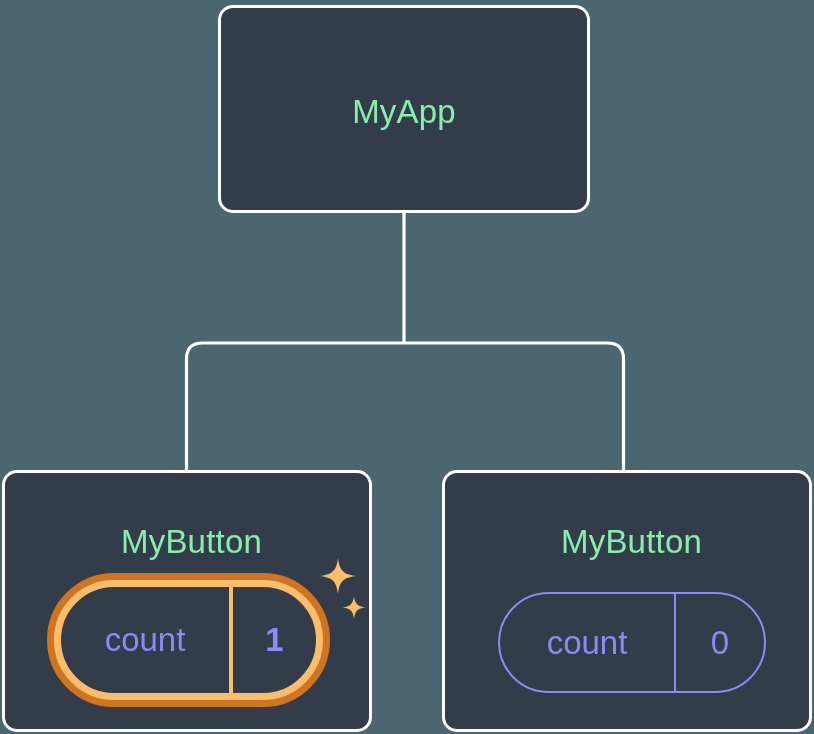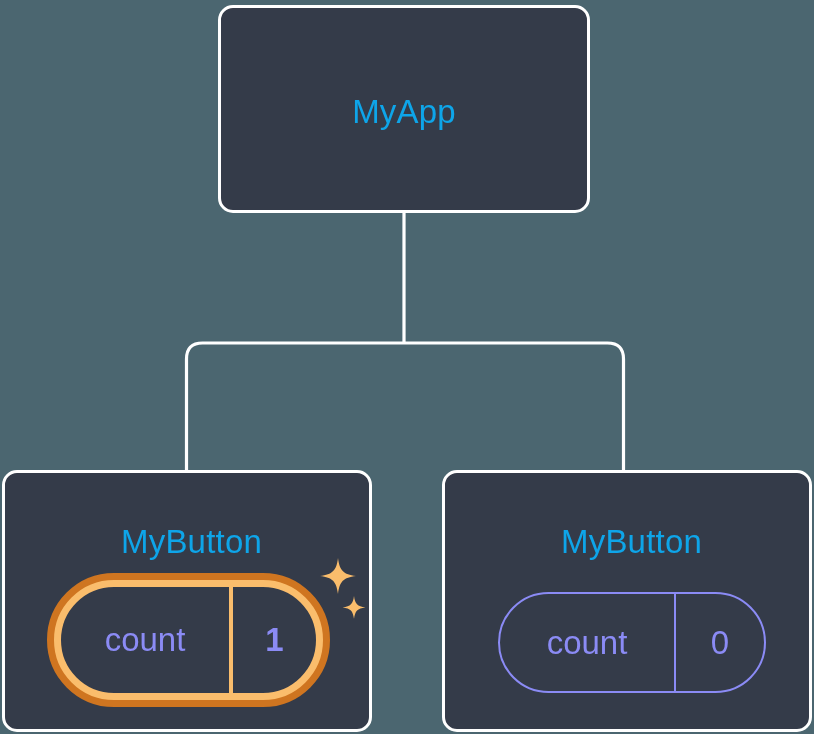--- a/index.html
+++ b/index.html
@@ -53,21 +53,21 @@
     top: 470px;
     width: 370px;
     height: 262px;
   }
 
   .node-title {
     position: absolute;
     left: 0;
     right: 0;
     text-align: center;
-    color: #0ea5e9;
+    color: #86efac;
     font-size: 33px;
     font-weight: 400;
     letter-spacing: 0.2px;
     white-space: nowrap;
   }
   .node-root .node-title {
     top: 85px;
   }
   .node-child-left .node-title,
   .node-child-right .node-title {

